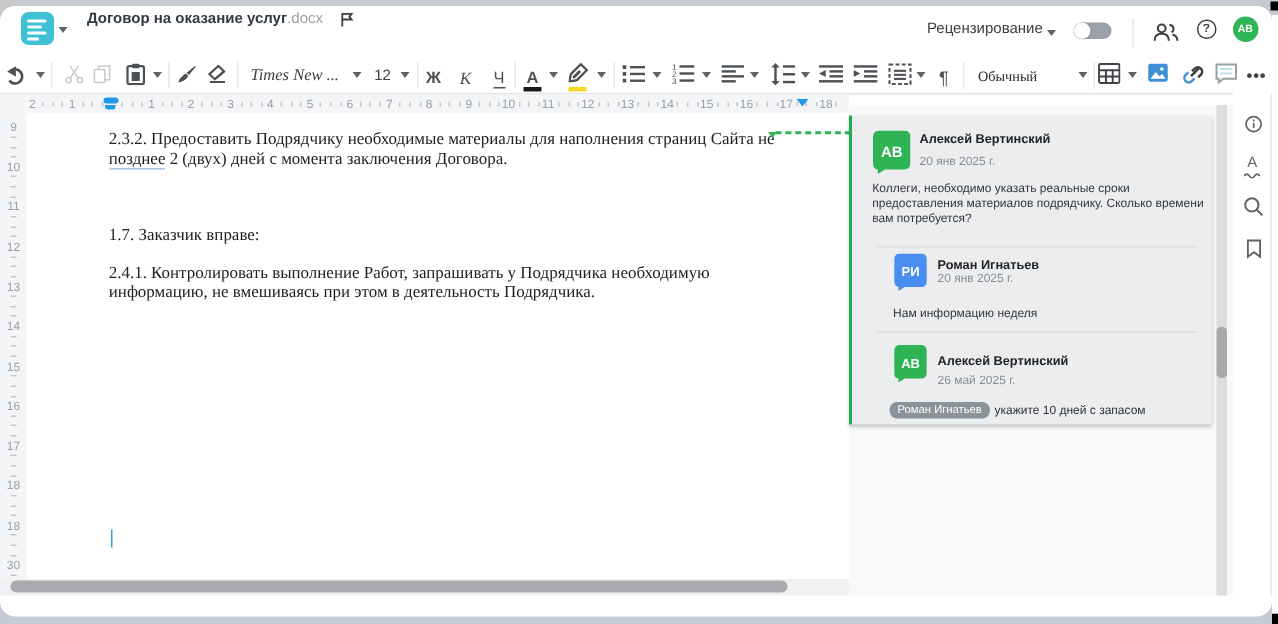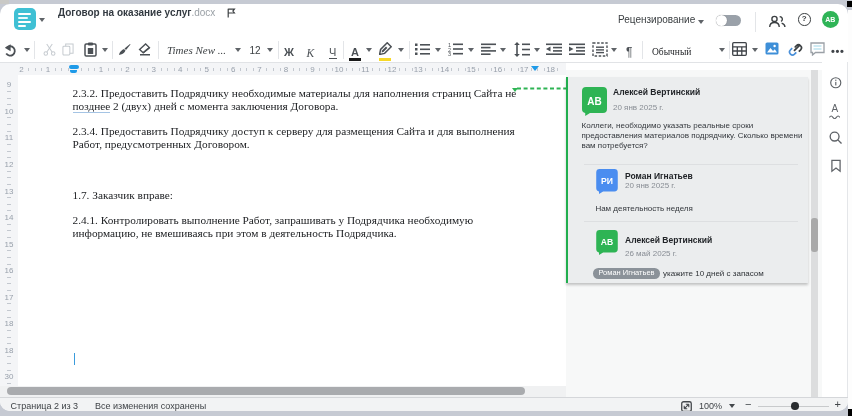--- a/index.html
+++ b/index.html
@@ -362,21 +362,20 @@
   <div class="vtick" style="top:268.1px"></div>
   <div class="vtick" style="top:281.4px"></div>
   <div class="vtick" style="top:288.1px"></div>
   <div class="vtick" style="top:294.7px"></div>
   <div class="vtick" style="top:308.0px"></div>
 </div>
 
 <div class="abs" id="page" style="left:18px;top:71px;width:548px;height:313px;background:#fff;overflow:hidden">
   <div class="abs serif" id="doc" style="left:54.5px;top:12.2px;width:490px;font-size:11.3px;line-height:12.7px;color:#1c1e21;white-space:nowrap">
     <p style="margin:0 0 12.7px">2.3.2. Предоставить Подрядчику необходимые материалы для наполнения страниц Сайта не<br><span style="border-bottom:1.5px solid #a5c4e4">позднее</span> 2 (двух) дней с момента заключения Договора.</p>
-    <p style="margin:0 0 12.7px">2.3.4. Предоставить Подрядчику доступ к серверу для размещения Сайта и для выполнения<br>Работ, предусмотренных Договором.</p>
     <p style="margin:0 0 12.7px">&nbsp;</p>
     <p style="margin:0 0 12.7px">1.7. Заказчик вправе:</p>
     <p style="margin:0 0 12.7px">2.4.1. Контролировать выполнение Работ, запрашивать у Подрядчика необходимую<br>информацию, не вмешиваясь при этом в деятельность Подрядчика.</p>
   </div>
   <div class="abs" style="left:493.5px;top:12.6px;width:0;height:0;border-left:3.5px solid transparent;border-right:3.5px solid transparent;border-top:4.5px solid #2eb454"></div>
   <svg class="abs" style="left:499px;top:12.2px" width="49" height="4">
         <line x1="0" y1="1.5" x2="49" y2="1.5" stroke="#2eb454" stroke-width="2" stroke-dasharray="4 2.6"></line>
       </svg>
   <div class="abs" style="left:55.5px;top:277.7px;width:1.5px;height:12.3px;background:#3a9bdc"></div>
 </div>
@@ -394,21 +393,21 @@
     <div class="abs" style="left:13.5px;top:43.5px;font-size:8px;line-height:10.4px;color:#33373c;white-space:nowrap">Коллеги, необходимо указать реальные сроки<br>предоставления материалов подрядчику. Сколько времени<br>вам потребуется?</div>
 
     <div class="abs" style="left:16px;top:87px;width:214px;height:1px;background:#dddfe1"></div>
 
     <svg class="abs" style="left:27.5px;top:92px" width="22" height="25" viewBox="0 0 25 29">
           <path d="M4 0 H21 A4 4 0 0 1 25 4 V22 A4 4 0 0 1 21 26 H8 L3.2 29 L3.2 26 A4 4 0 0 1 0 22 V4 A4 4 0 0 1 4 0 Z" fill="#4a8df0"></path>
           <text x="12.5" y="17.5" text-anchor="middle" font-size="10" font-weight="bold" fill="#fff" font-family="Liberation Sans">РИ</text>
         </svg>
     <div class="abs" style="left:57px;top:94.1px;font-size:8.5px;font-weight:bold;color:#212428">Роман Игнатьев</div>
     <div class="abs" style="left:57px;top:104.4px;font-size:8px;color:#888d94">20 янв 2025 г.</div>
-    <div class="abs" style="left:27.4px;top:126.8px;font-size:8px;color:#33373c">Нам деятельность неделя</div>
+    <div class="abs" style="left:27.4px;top:126.8px;font-size:8px;color:#33373c">Нам информацию неделя</div>
 
     <div class="abs" style="left:16px;top:143.7px;width:214px;height:1px;background:#dddfe1"></div>
 
     <svg class="abs" style="left:28px;top:153px" width="22" height="25" viewBox="0 0 25 29">
           <path d="M4 0 H21 A4 4 0 0 1 25 4 V22 A4 4 0 0 1 21 26 H8 L3.2 29 L3.2 26 A4 4 0 0 1 0 22 V4 A4 4 0 0 1 4 0 Z" fill="#2eb454"></path>
           <text x="12.5" y="17.5" text-anchor="middle" font-size="10" font-weight="bold" fill="#fff" font-family="Liberation Sans">АВ</text>
         </svg>
     <div class="abs" style="left:57px;top:158.1px;font-size:8.5px;font-weight:bold;color:#212428">Алексей Вертинский</div>
     <div class="abs" style="left:57px;top:172.4px;font-size:8px;color:#888d94">26 май 2025 г.</div>
     <div class="abs" style="left:25.4px;top:191.4px;height:10.6px;border-radius:5.3px;background:#8b9299;color:#fff;font-size:7.5px;line-height:10.6px;padding:0 5px">Роман Игнатьев</div>
@@ -438,27 +437,13 @@
       </svg>
 
   <svg class="abs" style="left:9px;top:97px" width="10" height="13.5" viewBox="0 0 11 14">
         <path d="M1 1 H10 V13 L5.5 9.6 L1 13 Z" fill="none" stroke="#5f6368" stroke-width="1.4"></path>
       </svg>
   <div class="abs" style="left:25px;top:0;width:1px;height:335px;background:#e4e6e9"></div>
 </div>
 
 <div class="abs" style="left:0;top:382px;width:566px;height:11px;background:#f0f1f2"></div>
 <div class="abs" style="left:7px;top:383px;width:518px;height:8px;border-radius:4px;background:#a9abae"></div>
-<div class="abs" id="status" style="left:0;top:393px;width:848px;height:14px;background:#f2f3f4;border-top:1px solid #d5d7da">
-  <div class="abs" style="left:10.6px;top:2.5px;font-size:9px;color:#3f4347">Страница 2 из 3</div>
-  <div class="abs" style="left:95px;top:2.5px;font-size:9px;color:#3f4347">Все изменения сохранены</div>
-  <svg class="abs" style="left:681px;top:3px" width="11" height="11" viewBox="0 0 12 12">
-        <rect x="0.8" y="0.8" width="10.4" height="10.4" rx="2" fill="none" stroke="#43474b" stroke-width="1.4"></rect>
-        <path d="M3.5 8.5 L8.5 3.5 M8.5 3.5 H5.2 M8.5 3.5 V6.8 M3.5 8.5 H6.8 M3.5 8.5 V5.2" stroke="#43474b" stroke-width="1.2" fill="none"></path>
-      </svg>
-  <div class="abs" style="left:699px;top:2.5px;font-size:9px;color:#3f4347">100%</div>
-  <div class="caret" style="left:728.5px;top:6px;border-top-color:#43474b"></div>
-  <div class="abs" style="left:745px;top:0px;font-size:11px;color:#43474b">−</div>
-  <div class="abs" style="left:757.5px;top:7.5px;width:71px;height:1.5px;background:#c8cacc"></div>
-  <div class="abs" style="left:791.2px;top:4.4px;width:7.6px;height:7.6px;border-radius:50%;background:#2a2d30"></div>
-  <div class="abs" style="left:834.5px;top:0px;font-size:11px;color:#43474b">+</div>
-</div>
 </div>
 
 </body></html>

